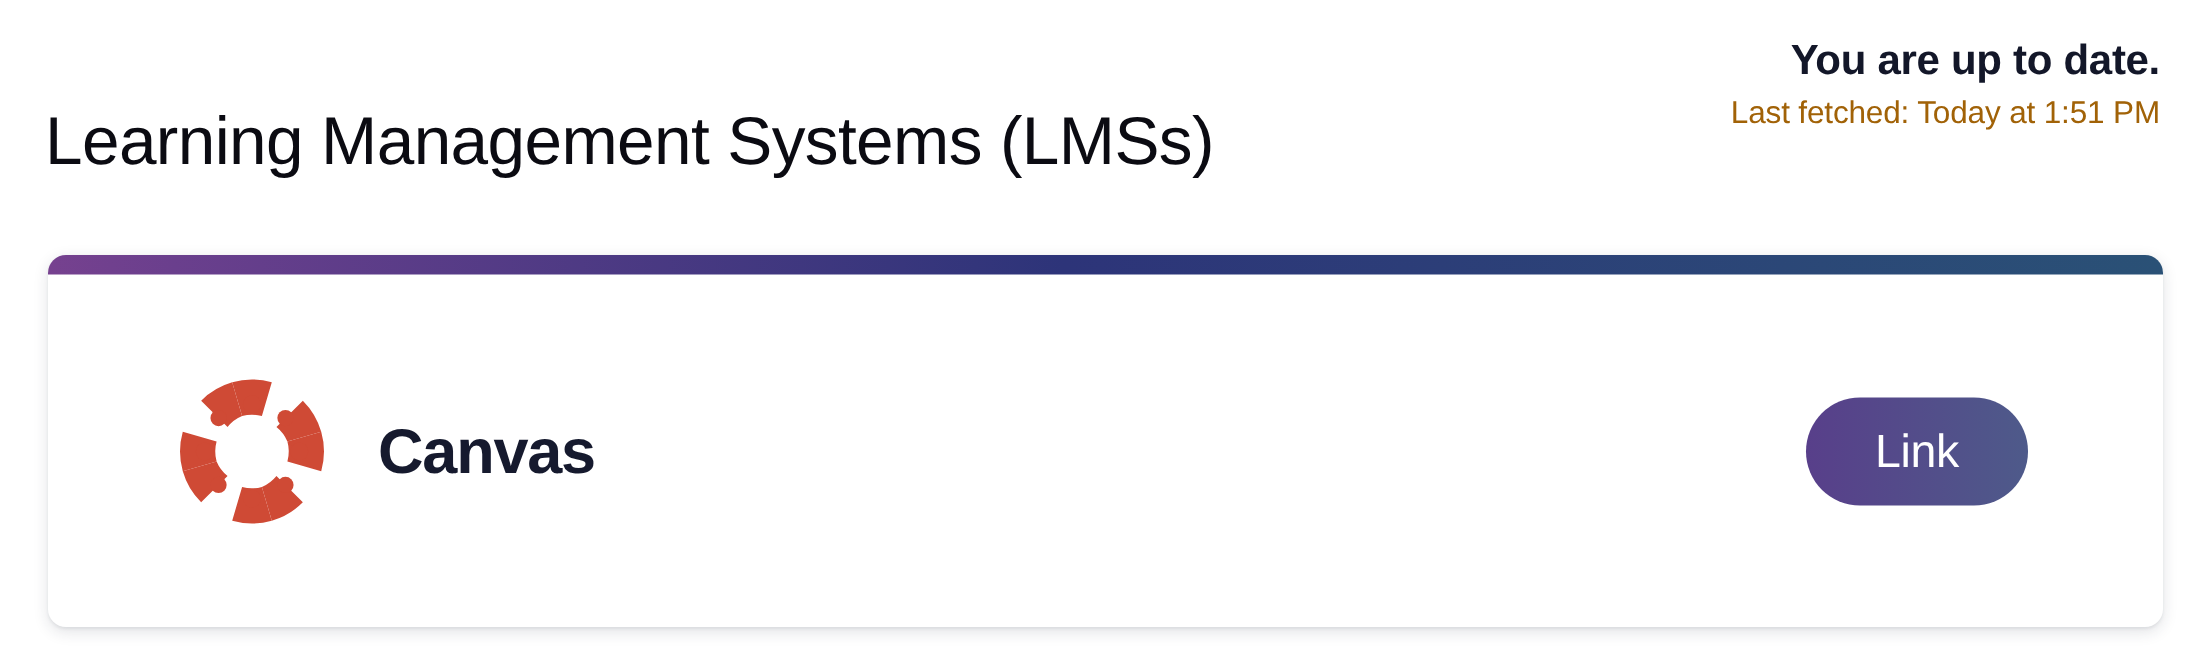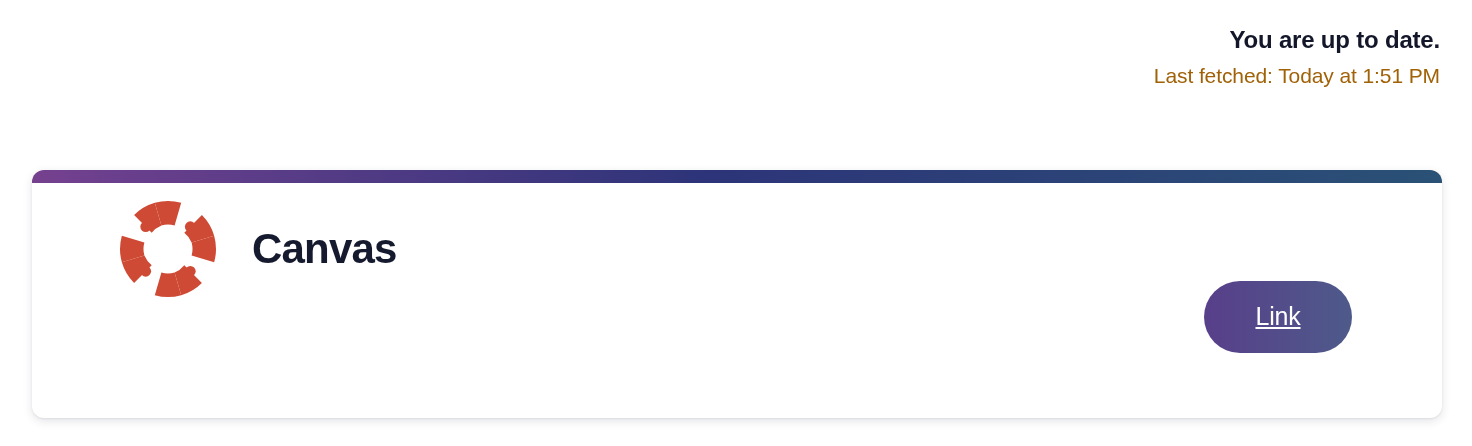--- a/index.html
+++ b/index.html
@@ -34,21 +34,21 @@
     white-space: nowrap;
     line-height: 56px;
   }
   .sync-status {
     position: absolute;
     right: 32px;
     top: 25px;
     text-align: right;
   }
   .sync-headline {
-    font-size: 24px;
+    font-size: 28px;
     font-weight: bold;
     color: #131729;
     letter-spacing: -0.2px;
     line-height: 30px;
     white-space: nowrap;
   }
   .sync-sub {
     margin-top: 8px;
     font-size: 21px;
     font-weight: normal;
@@ -83,25 +83,25 @@
     left: 0;
     top: 13px;
     width: 100%;
     height: 235px;
   }
 
   
   .provider-row {
     position: absolute;
     left: 0;
-    top: 16px;
+    top: 0;
     width: 100%;
     height: 235px;
     display: flex;
-    align-items: flex-start;
+    align-items: center;
   }
   .provider-identity {
     display: flex;
     align-items: center;
     margin-left: 86px;
   }
   .provider-logo {
     width: 100px;
     height: 100px;
     flex: 0 0 auto;
@@ -120,35 +120,35 @@
     right: 90px;
     top: 50%;
     transform: translateY(-50%);
     width: 148px;
     height: 72px;
     border: none;
     border-radius: 36px;
     background: linear-gradient(90deg, #583f8a 0%, #4e5a8a 100%);
     color: #ffffff;
     font-family: "Liberation Sans", sans-serif;
-    font-size: 25px;
+    font-size: 31px;
     font-weight: normal;
     letter-spacing: -0.2px;
     cursor: pointer;
     display: flex;
     align-items: center;
     justify-content: center;
     padding: 0;
-    text-decoration: underline;
   }
 </style>
 </head>
 <body>
 
 <div class="header">
+  <h1 class="page-title">Learning Management Systems (LMSs)</h1>
 
   <div class="sync-status">
     <div class="sync-headline">You are up to date.</div>
     <div class="sync-sub">Last fetched: Today at 1:51 PM</div>
   </div>
 </div>
 
 <div class="card">
   <div class="card-accent-bar"></div>
 

